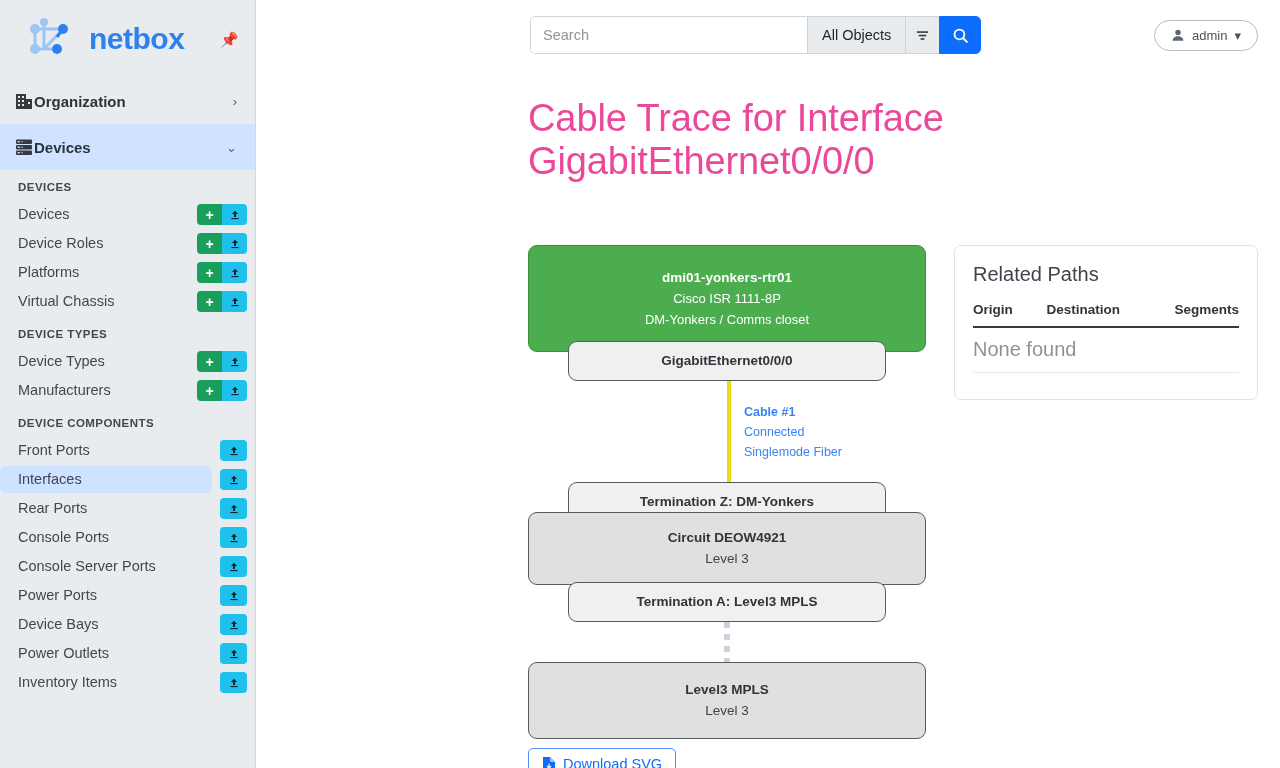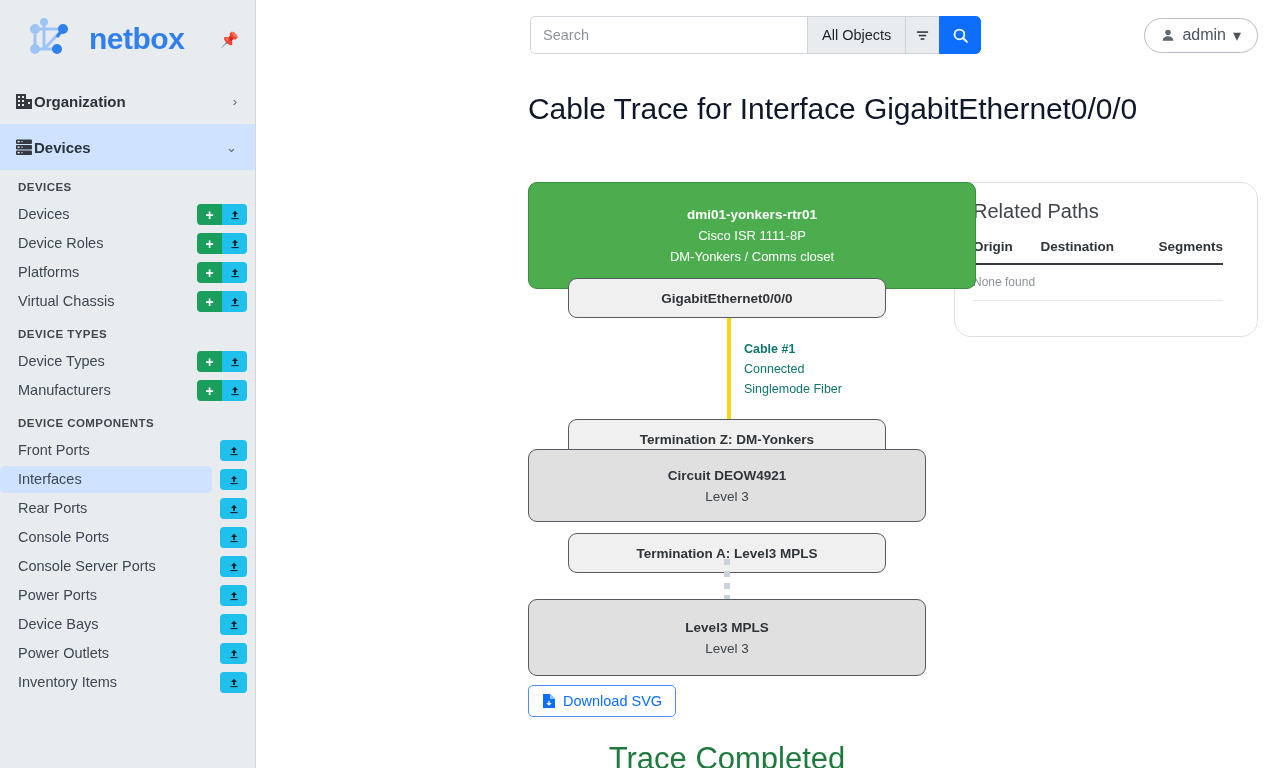--- a/index.html
+++ b/index.html
@@ -108,26 +108,26 @@
   }
   .go-btn {
     display: flex; align-items: center; justify-content: center;
     width: 42px; background: #0d6efd; border: 1px solid #0d6efd;
     border-radius: 0 5px 5px 0; cursor: pointer;
   }
   .admin-btn {
     margin-left: auto;
     display: flex; align-items: center; gap: 7px;
     border: 1px solid #b6bdc4; border-radius: 20px;
-    padding: 7px 16px; font-size: 16px; color: #4b545c;
+    padding: 7px 16px; font-size: 13px; color: #4b545c;
     cursor: pointer; background: #fff;
   }
 
   .page-title {
-    font-size: 30px; font-weight: 400; color: #0f172a;
+    font-size: 38px; font-weight: 400; color: #ec4899;
     padding: 2px 12px 0 272px; letter-spacing: -0.1px;
   }
 
   .content { display: flex; padding: 36px 22px 0 272px; gap: 26px; }
 
   
   .trace-col { width: 400px; position: relative; }
   .trace-svg-area { position: relative; width: 398px; height: 500px; }
 
   .node {
@@ -140,52 +140,52 @@
   }
   .node-dev { background: #4cad4f; border-color: #3b8c3e; color: #fff; }
   .node-dev .t1 { font-size: 13.5px; font-weight: 700; }
   .node-dev .t2, .node-dev .t3 { font-size: 13px; font-weight: 400; margin-top: 6px; }
   .node-term { background: #f0f0f0; font-size: 13.5px; font-weight: 700; color: #2f353a; }
   .node-circ { background: #e0e0e0; }
   .node-circ .t1 { font-size: 13.5px; font-weight: 700; color: #2f353a; }
   .node-circ .t2 { font-size: 13.5px; font-weight: 400; color: #3d444b; margin-top: 6px; }
 
   .cable-line { position: absolute; width: 4px; background: #f5d716; }
-  .cable-label { position: absolute; font-size: 12.5px; color: #0f766e; line-height: 20px; }
+  .cable-label { position: absolute; font-size: 12.5px; color: #3b82f6; line-height: 20px; }
   .cable-label b { font-size: 12.5px; }
   .dots { position: absolute; display: flex; flex-direction: column; gap: 6px; align-items: center; }
   .dot { width: 6px; height: 6px; background: #ccd2dc; }
 
   .dl-btn {
     display: inline-flex; align-items: center; gap: 7px;
     border: 1px solid #4f8ef7; border-radius: 5px;
     color: #0d6efd; background: #fff;
     font-size: 14.5px; padding: 7px 13px; cursor: pointer;
   }
   .dl-row { display: flex; width: 398px; margin-top: 3px; }
   .trace-done {
     width: 398px; text-align: center;
     font-size: 31px; color: #1f7a3d; font-weight: 400;
     margin-top: 24px;
   }
 
   
   .card {
     flex: 1; max-width: 568px; height: 155px;
-    border: 1px solid #dee2e6; border-radius: 17px;
-    background: #fff; padding: 17px 34px 0 18px;
+    border: 1px solid #dee2e6; border-radius: 7px;
+    background: #fff; padding: 17px 18px 0 18px;
   }
   .card-title { font-size: 20px; color: #3d444b; font-weight: 400; margin-bottom: 16px; }
   table.rp { width: 100%; border-collapse: collapse; }
   table.rp th {
     text-align: left; font-size: 13.5px; font-weight: 700; color: #2f353a;
     padding: 0 0 9px 0; border-bottom: 2px solid #343a40;
   }
   table.rp td {
-    font-size: 12px; color: #8d9499;
+    font-size: 20px; color: #8d9499;
     padding: 10px 0 11px 0; border-bottom: 1px solid #e5e7ea;
   }
 </style>
 </head>
 <body>
 
 <div class="app">
 
   <aside class="sidebar">
 
@@ -450,21 +450,21 @@
       </div>
     </div>
 
     <h1 class="page-title">Cable Trace for Interface GigabitEthernet0/0/0</h1>
 
     <div class="content">
 
       <div class="trace-col">
         <div class="trace-svg-area">
 
-          <div class="node node-dev" style="left:0px; top:0px; width:448px; height:107px;">
+          <div class="node node-dev" style="left:0px; top:0px; width:398px; height:107px;">
             <div class="t1">dmi01-yonkers-rtr01</div>
             <div class="t2">Cisco ISR 1111-8P</div>
             <div class="t3">DM-Yonkers / Comms closet</div>
           </div>
 
           <div class="node node-term" style="left:40px; top:96px; width:318px; height:40px;">
             <span>GigabitEthernet0/0/0</span>
           </div>
 
           <div class="cable-line" style="left: 199px; top: 136px; height: 111px; background: rgb(245, 215, 22);"></div>
@@ -477,21 +477,21 @@
 
           <div class="node node-term" style="left:40px; top:237px; width:318px; height:40px;">
             <span>Termination Z: DM-Yonkers</span>
           </div>
 
           <div class="node node-circ" style="left:0px; top:267px; width:398px; height:73px;">
             <div class="t1">Circuit DEOW4921</div>
             <div class="t2">Level 3</div>
           </div>
 
-          <div class="node node-term" style="left:40px; top:337px; width:318px; height:40px;margin-top:14px;">
+          <div class="node node-term" style="left:40px; top:337px; width:318px; height:40px;">
             <span>Termination A: Level3 MPLS</span>
           </div>
 
           <div class="dots" style="left:196px; top:377px;">
             <div class="dot"></div>
             <div class="dot"></div>
             <div class="dot"></div>
             <div class="dot"></div>
           </div>
 

